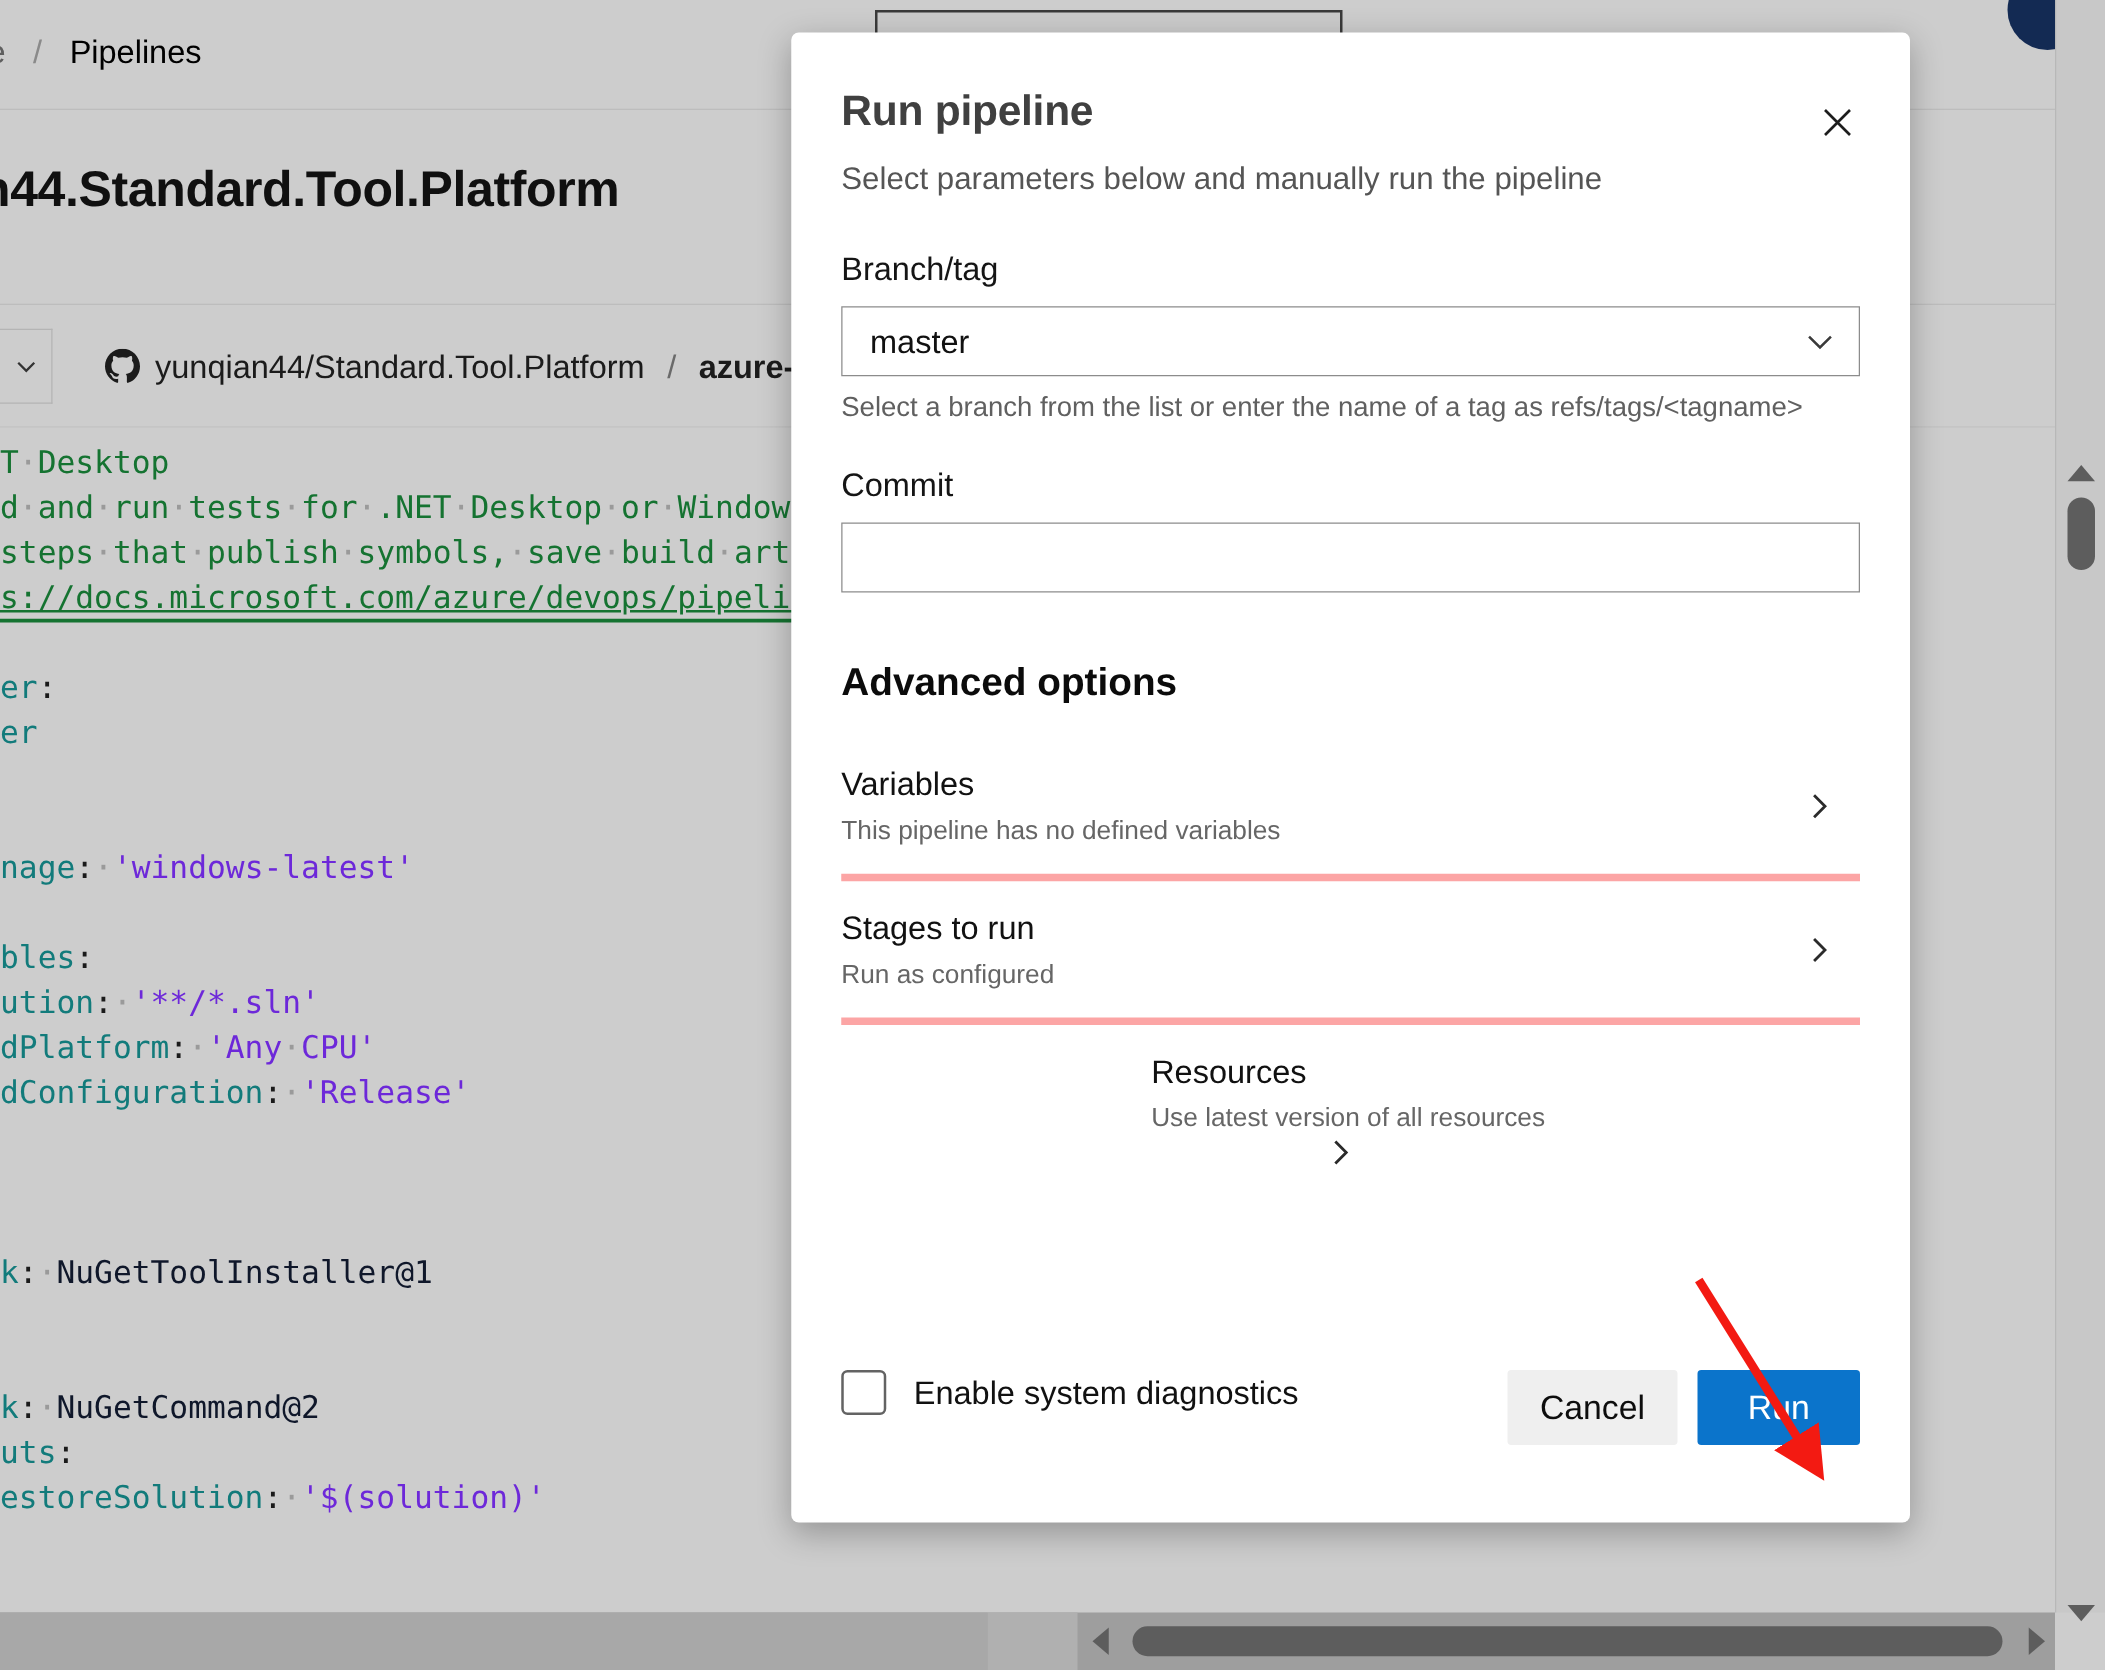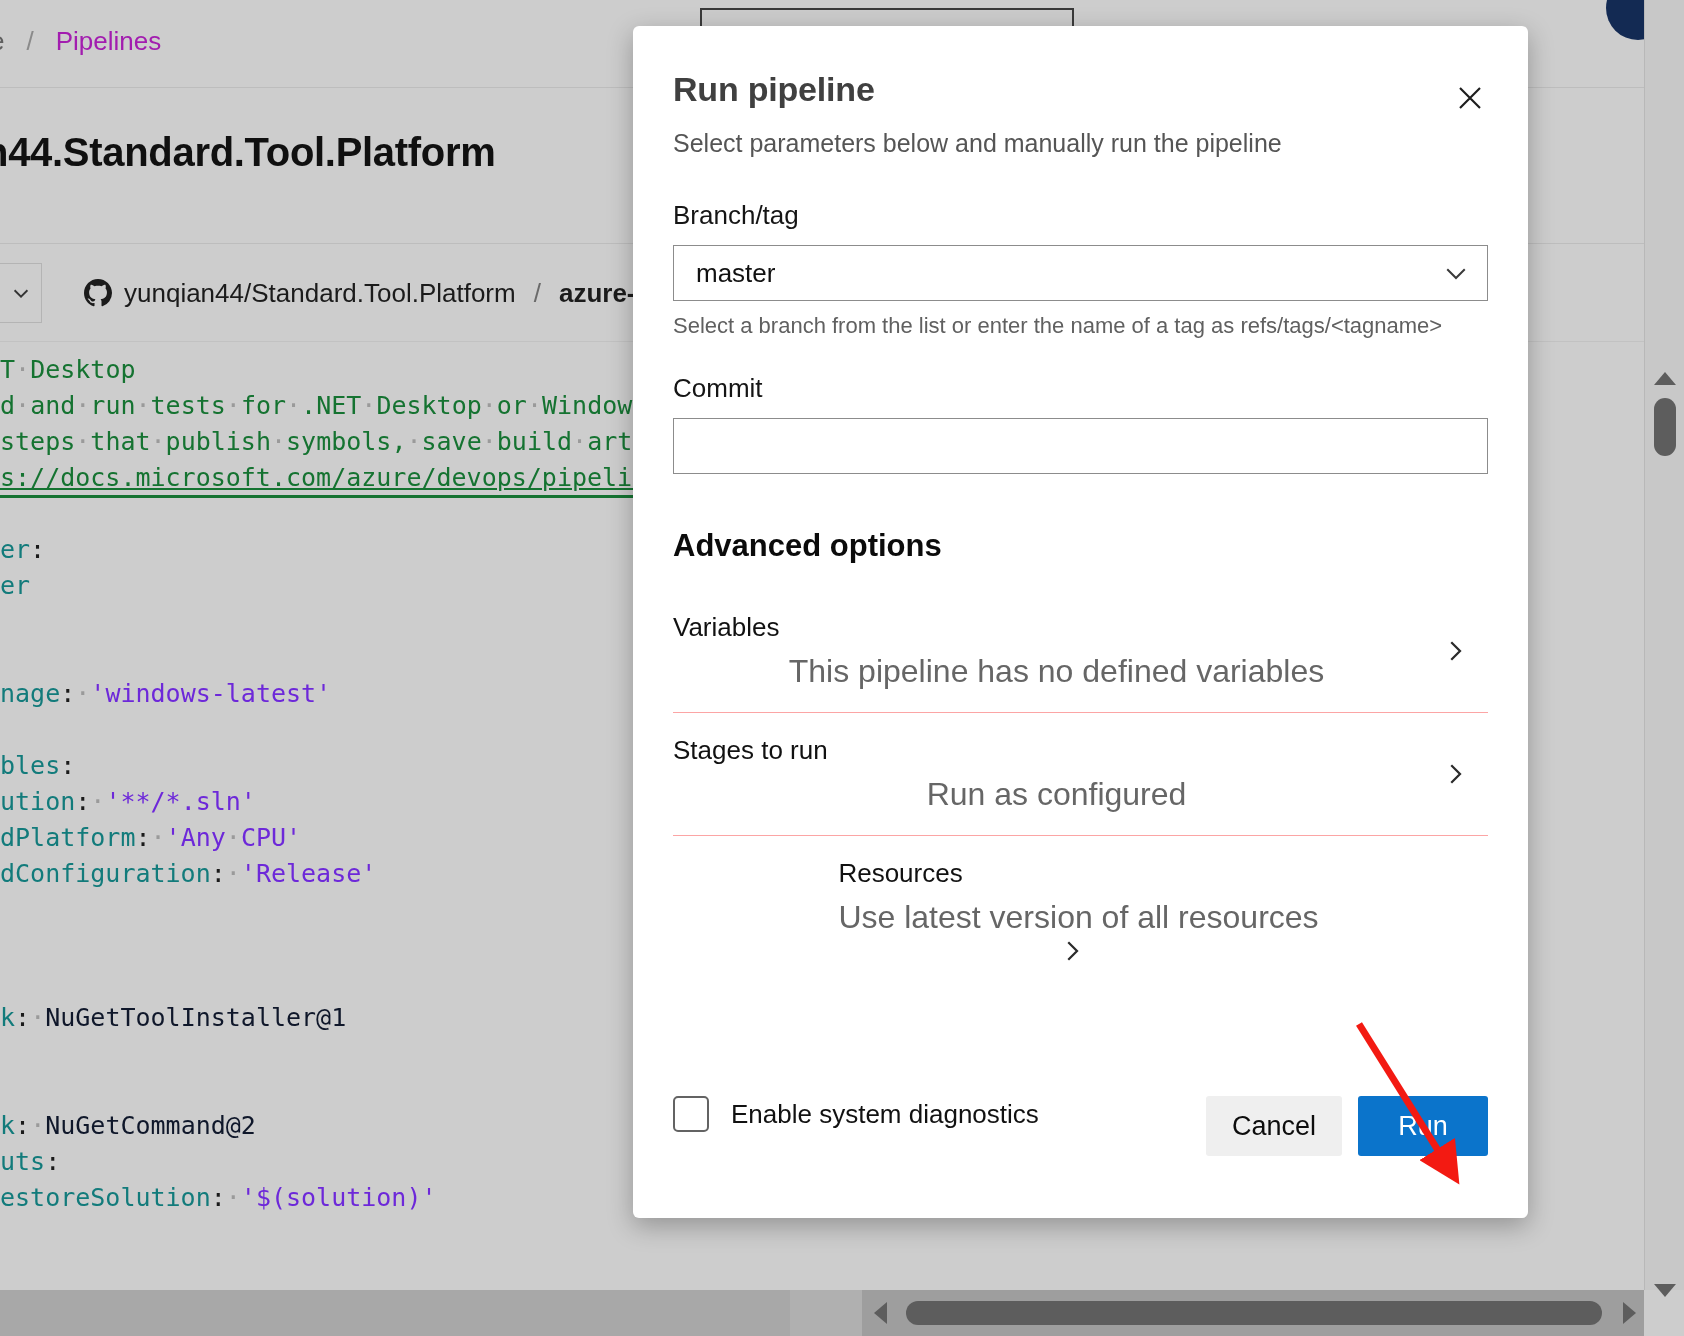--- a/index.html
+++ b/index.html
@@ -21,21 +21,21 @@
     position: absolute; left: 0; top: 0; right: 0; height: 86px;
     background: #cdcdcd;
   }
   .breadcrumb {
     position: absolute; left: -10px; top: 26px;
     font-size: 26px; color: #5f5f5f;
     display: flex; align-items: center; gap: 22px;
     white-space: nowrap;
   }
   .breadcrumb .crumb-sep { color: #8a8a8a; }
-  .breadcrumb .crumb-link { color: #a21caf; }
+  .breadcrumb .crumb-link { color: #000000; }
 
   .bg-divider-1 {
     position: absolute; left: 0; top: 87px; right: 0; height: 1px;
     background: #bdbdbd;
   }
   .page-title {
     position: absolute; left: -16px; top: 130px;
     font-size: 40px; font-weight: 600; color: #101010;
     white-space: nowrap; letter-spacing: -0.3px;
   }
@@ -225,28 +225,28 @@
 
   .adv-title {
     margin-top: 54px;
     font-size: 31px; font-weight: 600; color: #0b0b0b;
   }
 
   .adv-list { margin-top: 26px; }
   .adv-row {
     display: flex; align-items: center;
     padding: 22px 4px 22px 0;
-    border-bottom: 1px solid #fca5a5;
+    border-bottom: 6px solid #fca5a5;
     cursor: pointer;
   }
   .adv-row:first-child { border-top: none; }
   .adv-row:last-child { border-bottom: none; flex-direction: column; }
   .adv-texts { flex: 1 1 auto; }
   .adv-name { font-size: 26px; color: #111; }
-  .adv-desc { margin-top: 10px; font-size: 32px; color: #666; text-align: center; }
+  .adv-desc { margin-top: 10px; font-size: 21px; color: #666; }
   .adv-chev { width: 30px; height: 30px; color: #2b2b2b; flex: none; margin-right: 14px; }
 
   .dlg-footer {
     flex: none;
     height: 122px;
     display: flex; align-items: flex-start;
     padding: 0 40px 26px 40px;
   }
   .diag {
     display: flex; align-items: center; gap: 22px; cursor: pointer;

